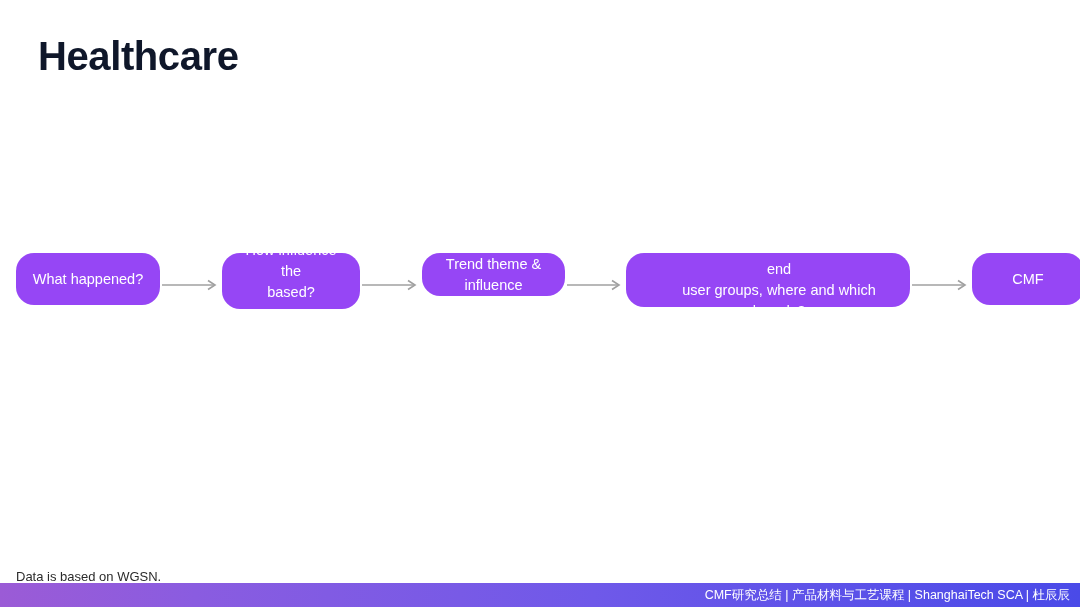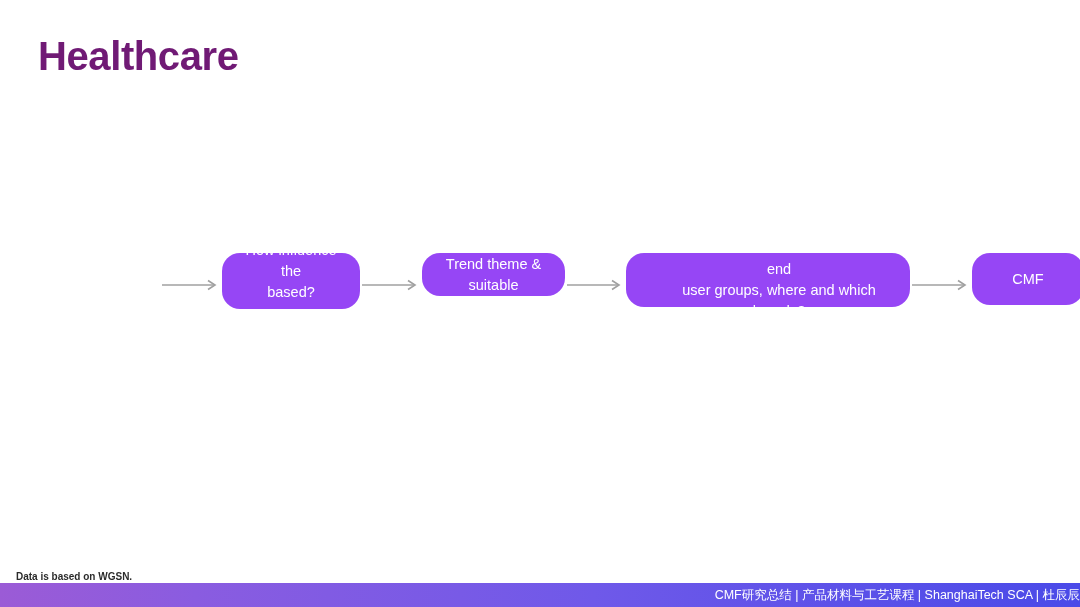--- a/index.html
+++ b/index.html
@@ -17,21 +17,21 @@
     -webkit-font-smoothing: antialiased;
   }
 
   
   .slide-title {
     position: absolute;
     left: 38px;
     top: 32px;
     font-size: 40px;
     font-weight: bold;
-    color: #701a75;
+    color: #0f172a;
     letter-spacing: -0.4px;
     line-height: 48px;
     white-space: nowrap;
   }
 
   
   .flow {
     position: absolute;
     left: 0;
     top: 253px;
@@ -73,55 +73,58 @@
   .arrow-1 { left: 162px; width: 58px; }
   .arrow-2 { left: 362px; width: 58px; }
   .arrow-3 { left: 567px; width: 57px; }
   .arrow-4 { left: 912px; width: 58px; }
 
   
   .source-note {
     position: absolute;
     left: 16px;
     top: 571px;
-    font-size: 10px;
+    font-size: 13px;
     color: #2b2b2b;
     line-height: 12px;
     white-space: nowrap;
-    font-weight: bold;
   }
 
   
   .footer-bar {
     position: absolute;
     left: 0;
     bottom: 0;
     width: 1080px;
     height: 24px;
     background: linear-gradient(90deg, #9b5bd6 0%, #8a5ce0 18%, #6f59e9 55%, #4a4ae8 100%);
     display: flex;
     align-items: center;
     justify-content: flex-end;
   }
 
   .footer-text {
     color: #ffffff;
     font-size: 12.5px;
     line-height: 16px;
+    padding-right: 10px;
     white-space: nowrap;
     font-family: "Liberation Sans", sans-serif;
   }
 </style>
 </head>
 <body>
 
 <div class="slide-title">Healthcare</div>
 
 <div class="flow">
 
+  <div class="flow-node node-1">
+    <span>What happened?</span>
+  </div>
 
   <svg class="flow-arrow arrow-1" viewBox="0 0 58 12" preserveAspectRatio="none">
     <line x1="0" y1="6" x2="52" y2="6" stroke="#a0a0a0" stroke-width="1.6"></line>
     <polyline points="46,1.5 53,6 46,10.5" fill="none" stroke="#a0a0a0" stroke-width="1.6"></polyline>
   </svg>
 
   <div class="flow-node node-2">
     <div>
       <span>How influence the</span>
       <span>based?</span>
@@ -129,21 +132,21 @@
   </div>
 
   <svg class="flow-arrow arrow-2" viewBox="0 0 58 12" preserveAspectRatio="none">
     <line x1="0" y1="6" x2="52" y2="6" stroke="#a0a0a0" stroke-width="1.6"></line>
     <polyline points="46,1.5 53,6 46,10.5" fill="none" stroke="#a0a0a0" stroke-width="1.6"></polyline>
   </svg>
 
   <div class="flow-node node-3">
     <div>
       <span>Trend theme &amp;</span>
-      <span>suitable</span>
+      <span>influence</span>
     </div>
   </div>
 
   <svg class="flow-arrow arrow-3" viewBox="0 0 57 12" preserveAspectRatio="none">
     <line x1="0" y1="6" x2="51" y2="6" stroke="#a0a0a0" stroke-width="1.6"></line>
     <polyline points="45,1.5 52,6 45,10.5" fill="none" stroke="#a0a0a0" stroke-width="1.6"></polyline>
   </svg>
 
   <div class="flow-node node-4">
     <div>

